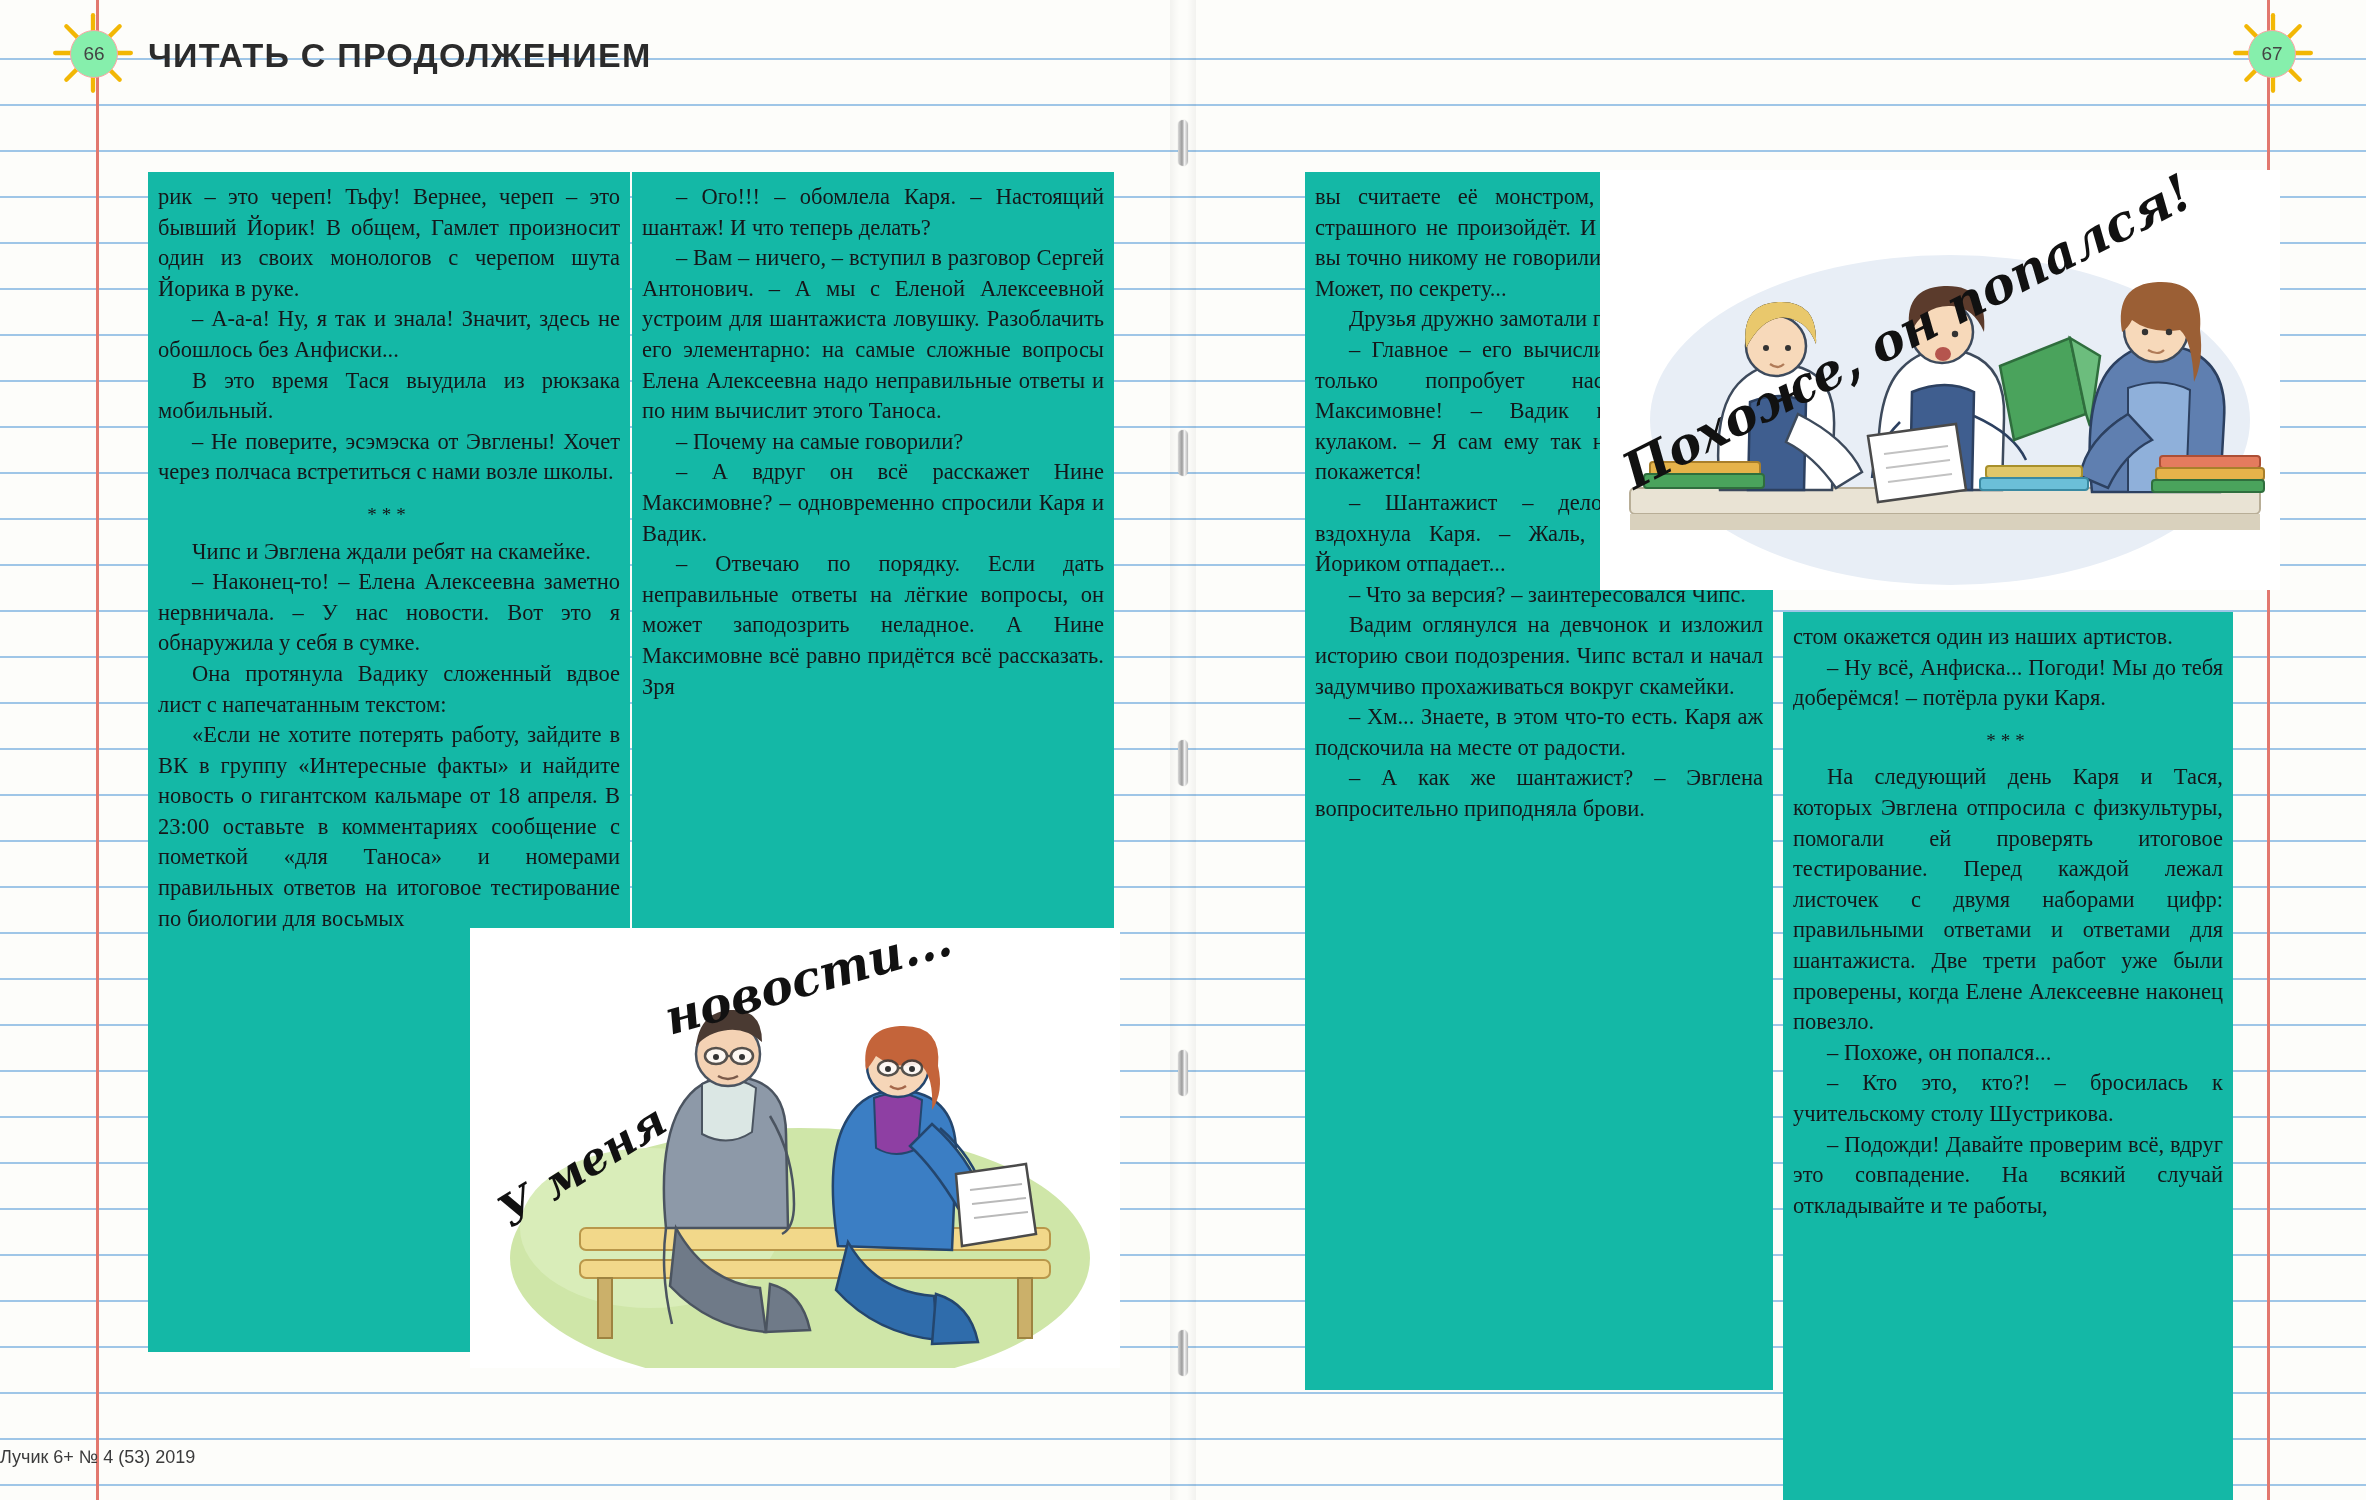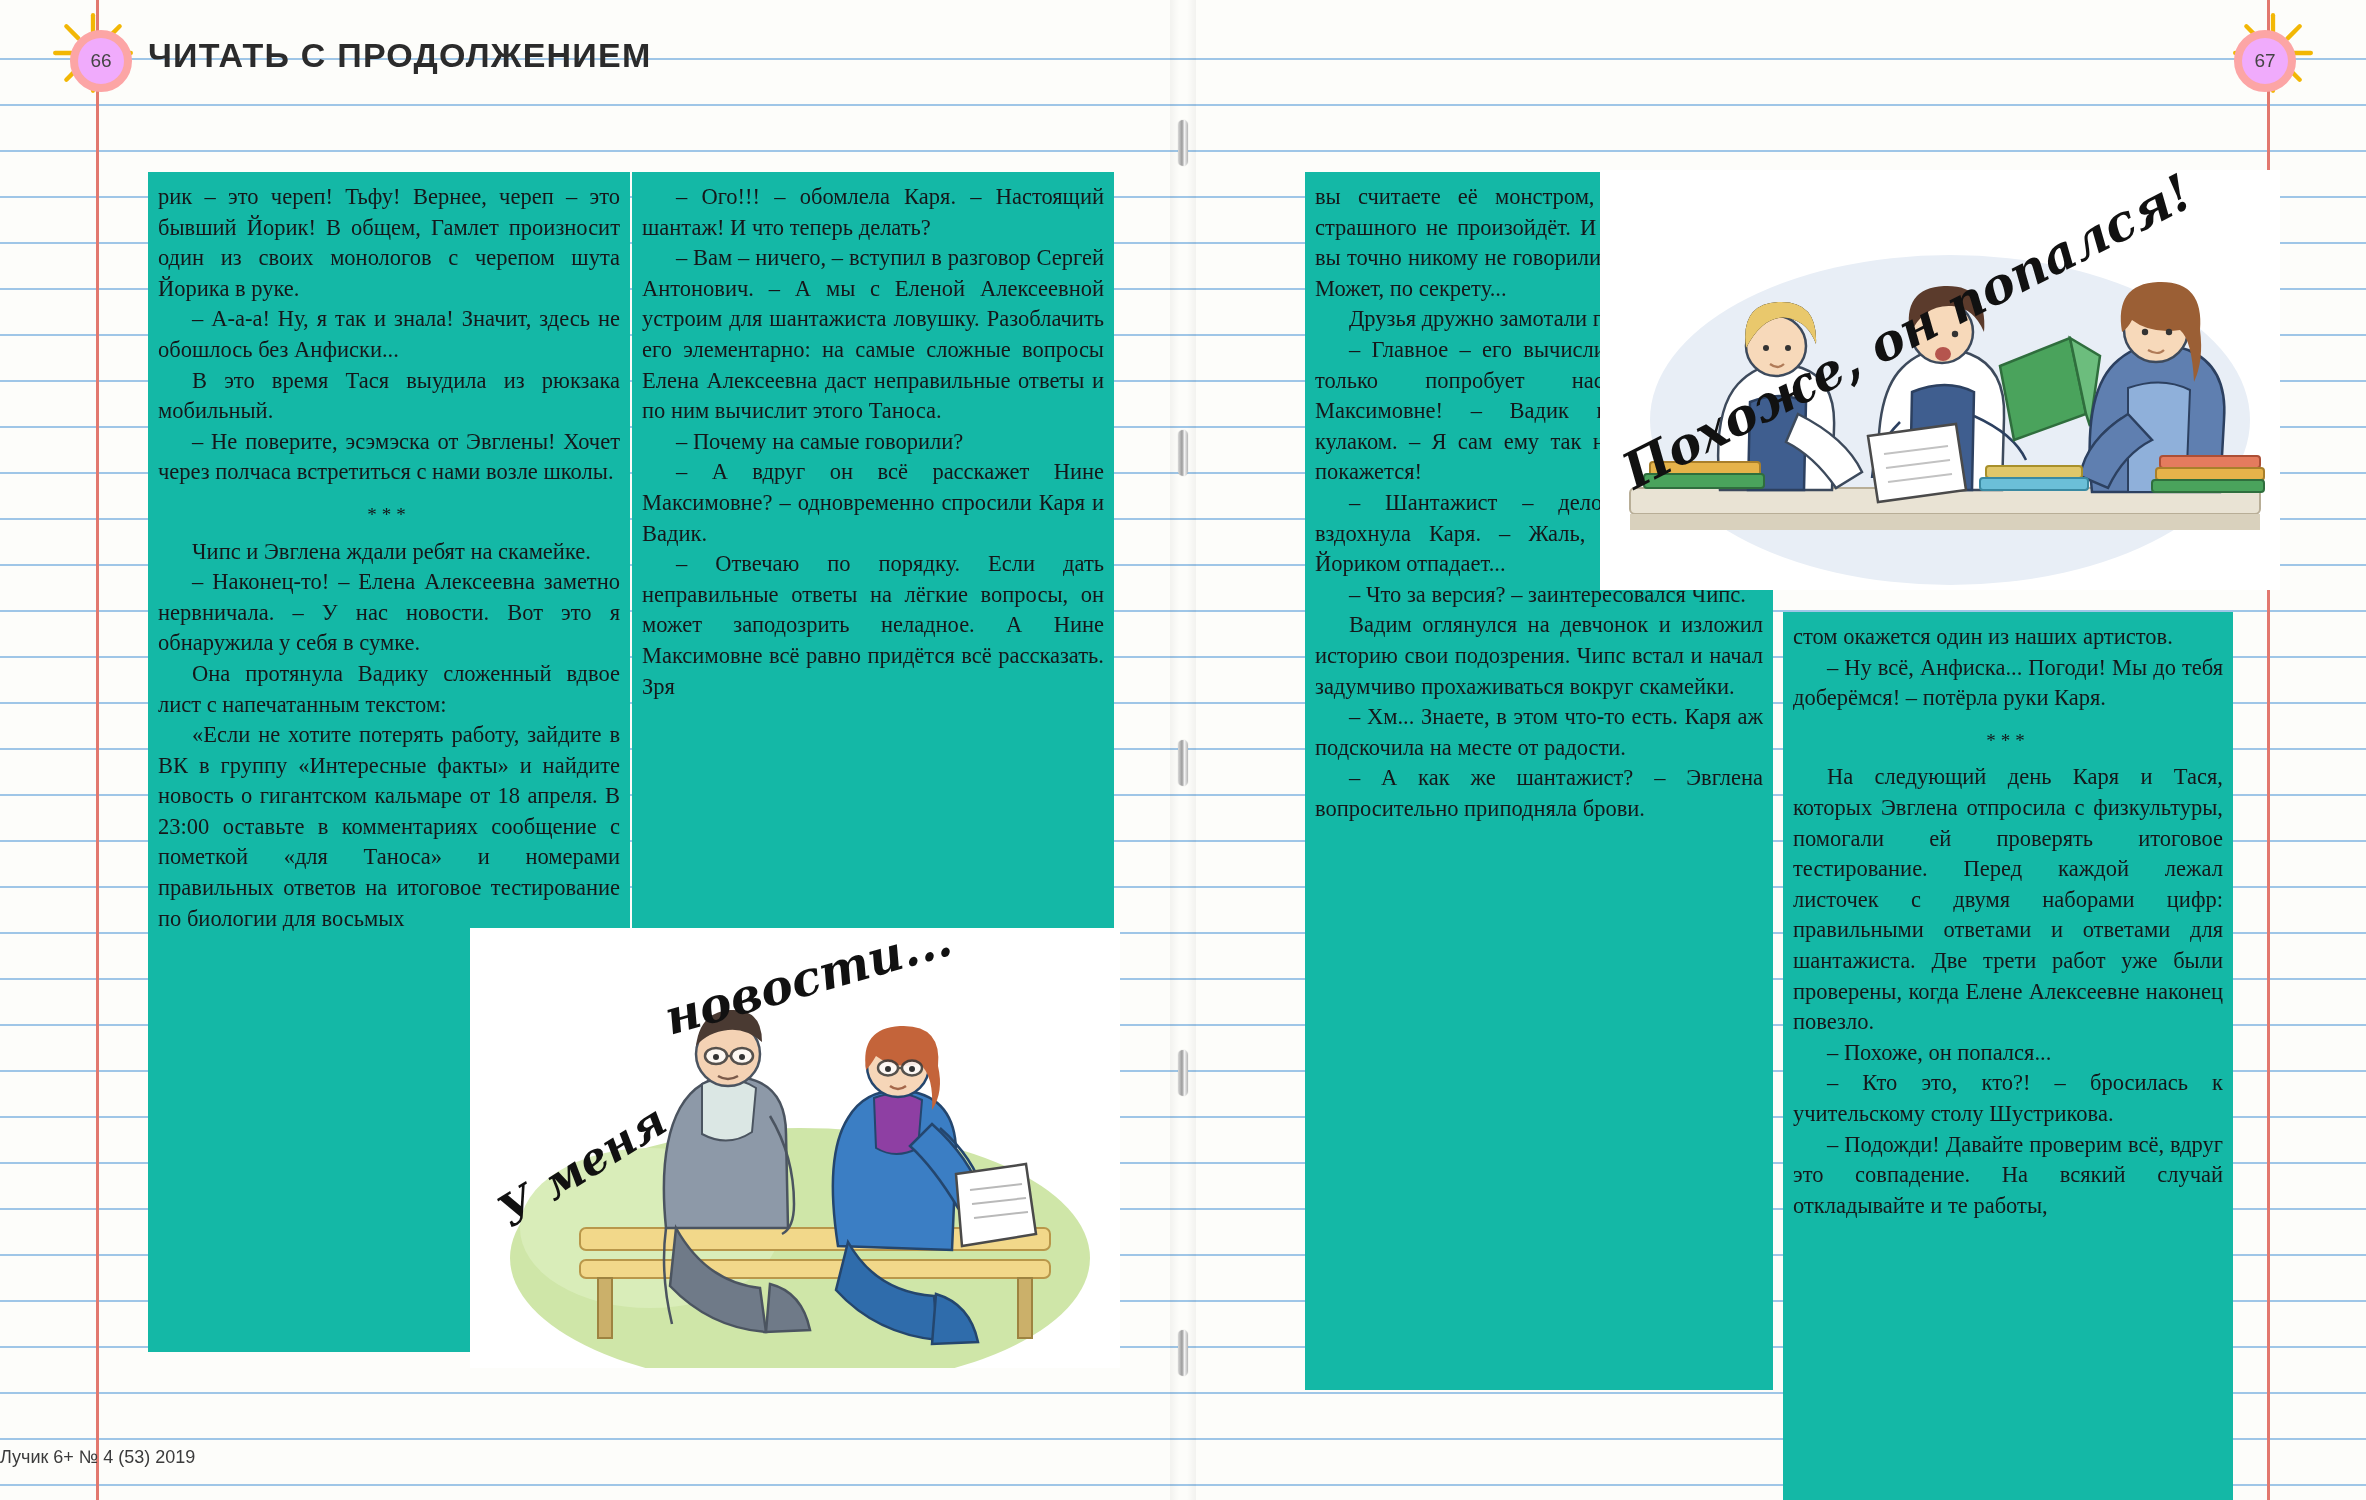--- a/index.html
+++ b/index.html
@@ -44,21 +44,21 @@
     background:linear-gradient(to right,#d8d8d8,#9b9b9b 40%,#f2f2f2 65%,#b5b5b5);
     box-shadow:0 0 1px rgba(0,0,0,.3);
   }
 
   
   .header{
     position:absolute;left:0;right:0;top:0;height:118px;
   }
   .page-num{
     position:absolute;top:30px;width:46px;height:46px;border-radius:50%;
-    background:#f0abfc;border:8px solid #fca5a5;
+    background:#86efac;border:1px solid #fca5a5;
     color:#444;font-family:"Liberation Sans",sans-serif;font-size:19px;
     display:flex;align-items:center;justify-content:center;
     z-index:6;
   }
   .page-num.left{left:70px;}
   .page-num.right{right:70px;}
   .rubric{
     position:absolute;left:148px;top:36px;
     font-family:"Liberation Sans",sans-serif;
     font-weight:bold;font-size:34px;letter-spacing:1.2px;color:#2b2b2b;
@@ -174,21 +174,21 @@
     <p class="dash">– Не поверите, эсэмэска от Эвглены! Хочет через полчаса встретиться с нами возле школы.</p>
     <p class="stars">***</p>
     <p>Чипс и Эвглена ждали ребят на скамейке.</p>
     <p class="dash">– Наконец-то! – Елена Алексеевна заметно нервничала. – У нас новости. Вот это я обнаружила у себя в сумке.</p>
     <p>Она протянула Вадику сложенный вдвое лист с напечатанным текстом:</p>
     <p>«Если не хотите потерять работу, зайдите в ВК в группу «Интересные факты» и найдите новость о гигантском кальмаре от 18 апреля. В 23:00 оставьте в комментариях сообщение с пометкой «для Таноса» и номерами правильных ответов на итоговое тестирование по биологии для восьмых</p>
   </div>
 
   <div id="col2" class="col">
     <p class="dash">– Ого!!! – обомлела Каря. – Настоящий шантаж! И что теперь делать?</p>
-    <p class="dash">– Вам – ничего, – вступил в разговор Сергей Антонович. – А мы с Еленой Алексеевной устроим для шантажиста ловушку. Разоблачить его элементарно: на самые сложные вопросы Елена Алексеевна даст неправильные ответы и по ним вычислит этого Таноса.</p>
+    <p class="dash">– Вам – ничего, – вступил в разговор Сергей Антонович. – А мы с Еленой Алексеевной устроим для шантажиста ловушку. Разоблачить его элементарно: на самые сложные вопросы Елена Алексеевна надо неправильные ответы и по ним вычислит этого Таноса.</p>
     <p class="dash">– Почему на самые говорили?</p>
     <p class="dash">– А вдруг он всё расскажет Нине Максимовне? – одновременно спросили Каря и Вадик.</p>
     <p class="dash">– Отвечаю по порядку. Если дать неправильные ответы на лёгкие вопросы, он может заподозрить неладное. А Нине Максимовне всё равно придётся всё рассказать. Зря</p>
   </div>
 
   <div id="col3" class="col">
     <p class="noind">вы считаете её монстром, думаю, ничего страшного не произойдёт. И скажите честно, вы точно никому не говорили о случившемся? Может, по секрету...</p>
     <p>Друзья дружно замотали головами.</p>
     <p class="dash">– Главное – его вычислить, а там пусть только попробует настучать Нине Максимовне! – Вадик потряс сжатым кулаком. – Я сам ему так настучу, мало не покажется!</p>
     <p class="dash">– Шантажист – дело серьёзное, – вздохнула Каря. – Жаль, наша версия с Йориком отпадает...</p>

